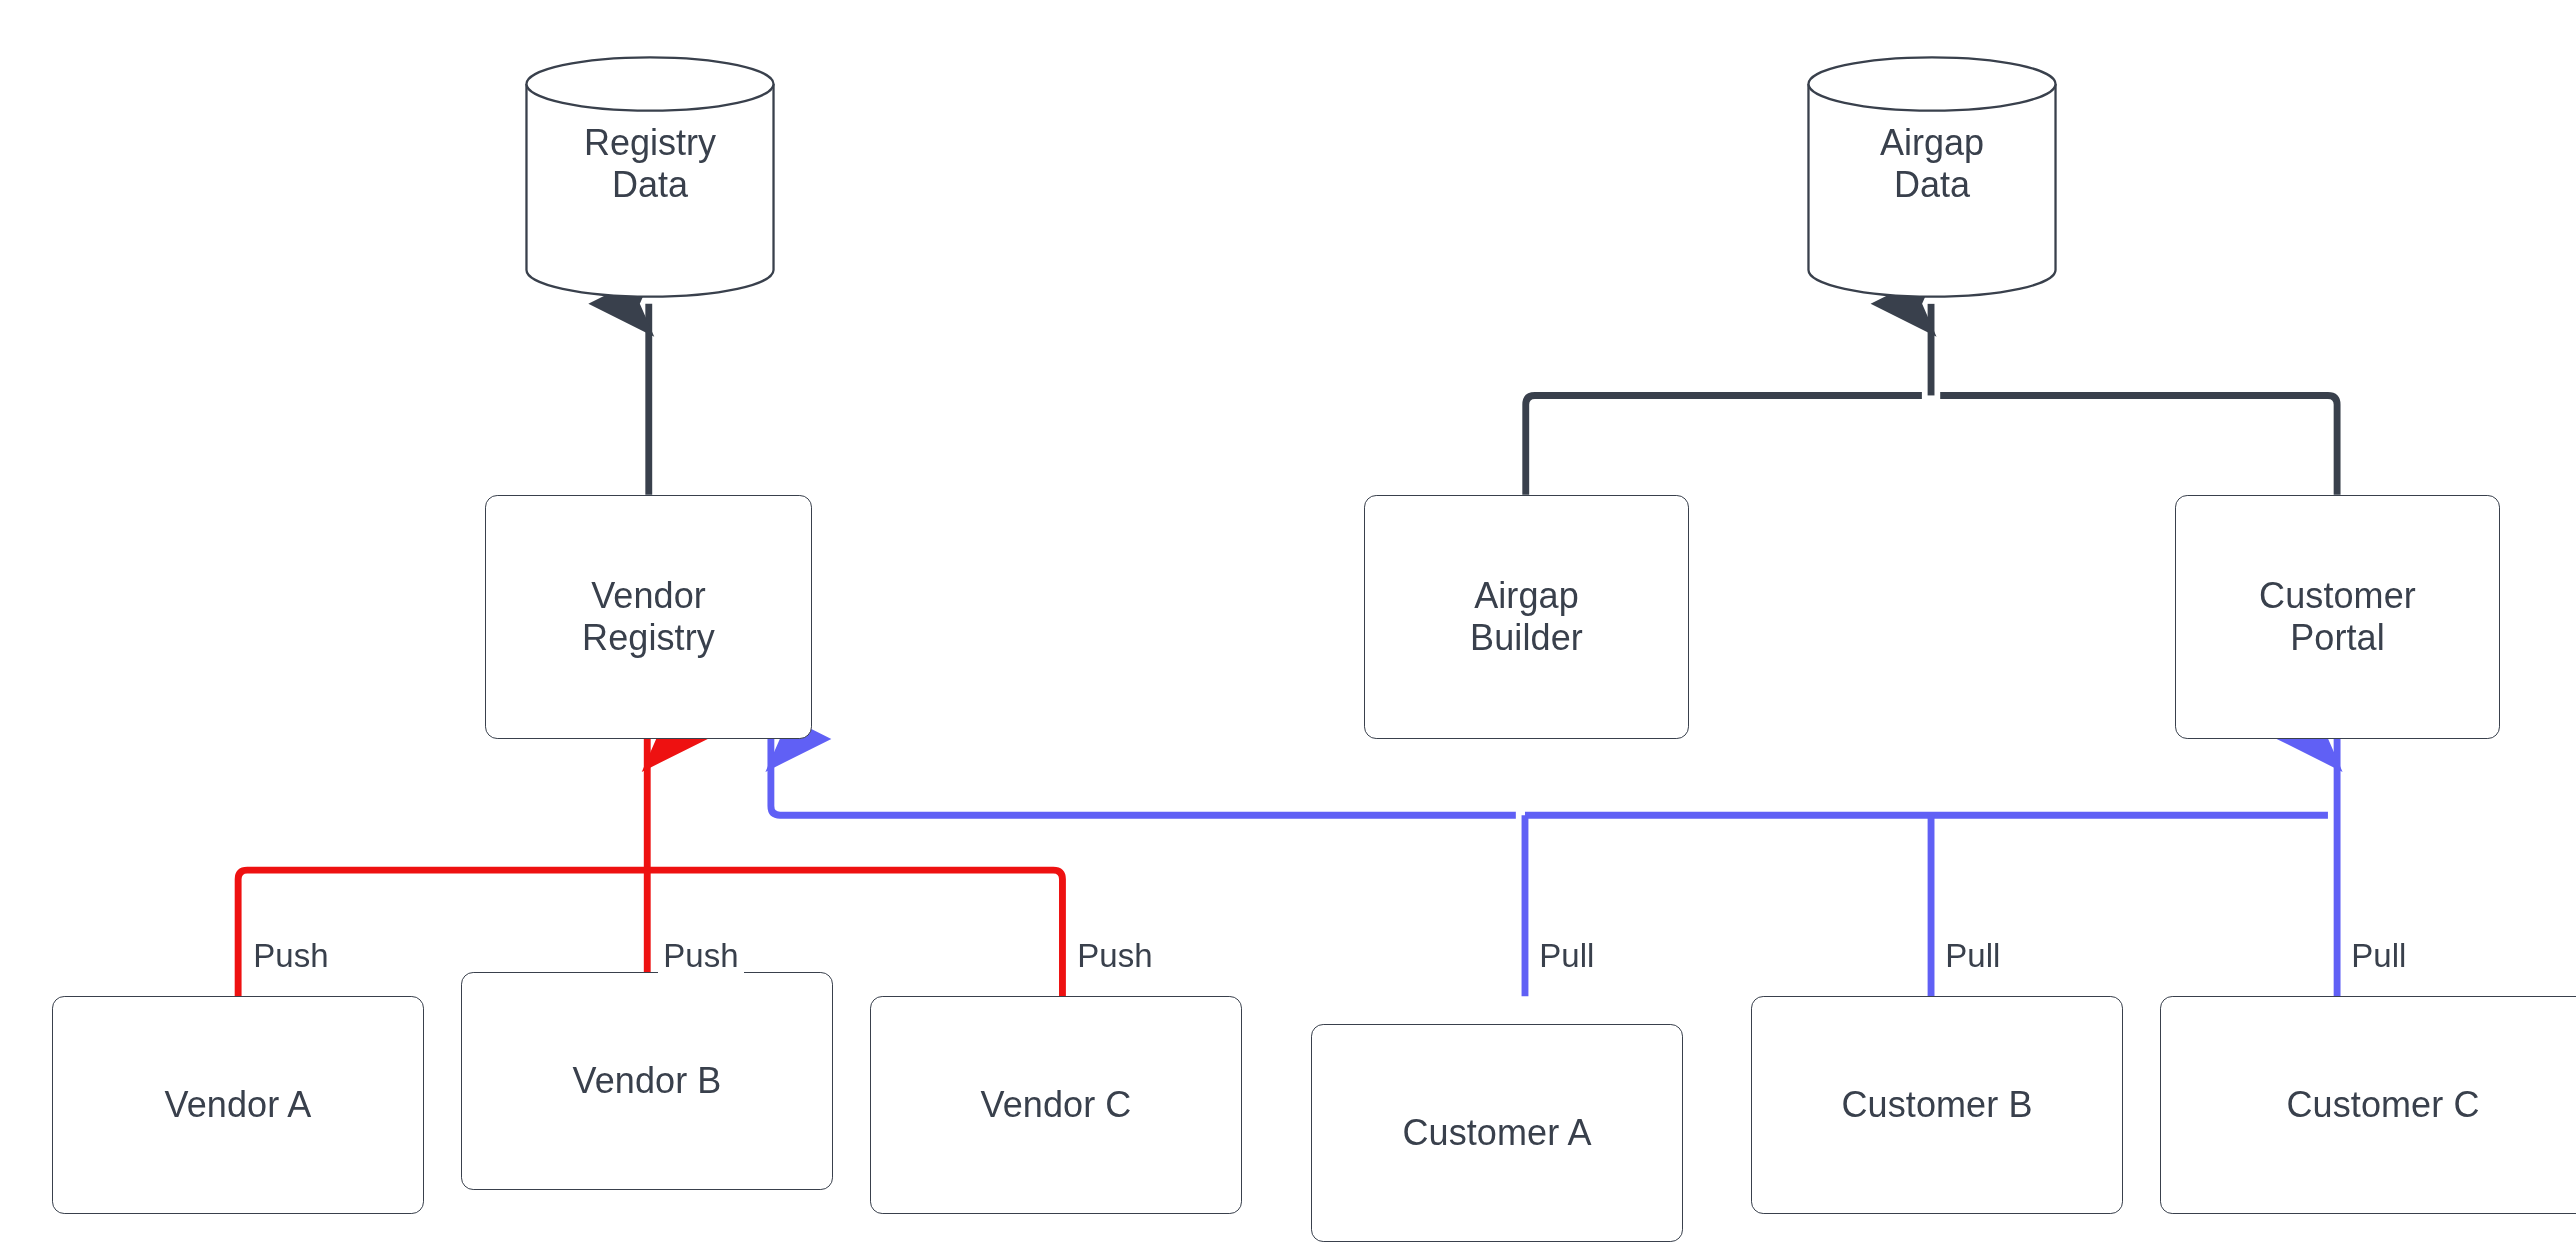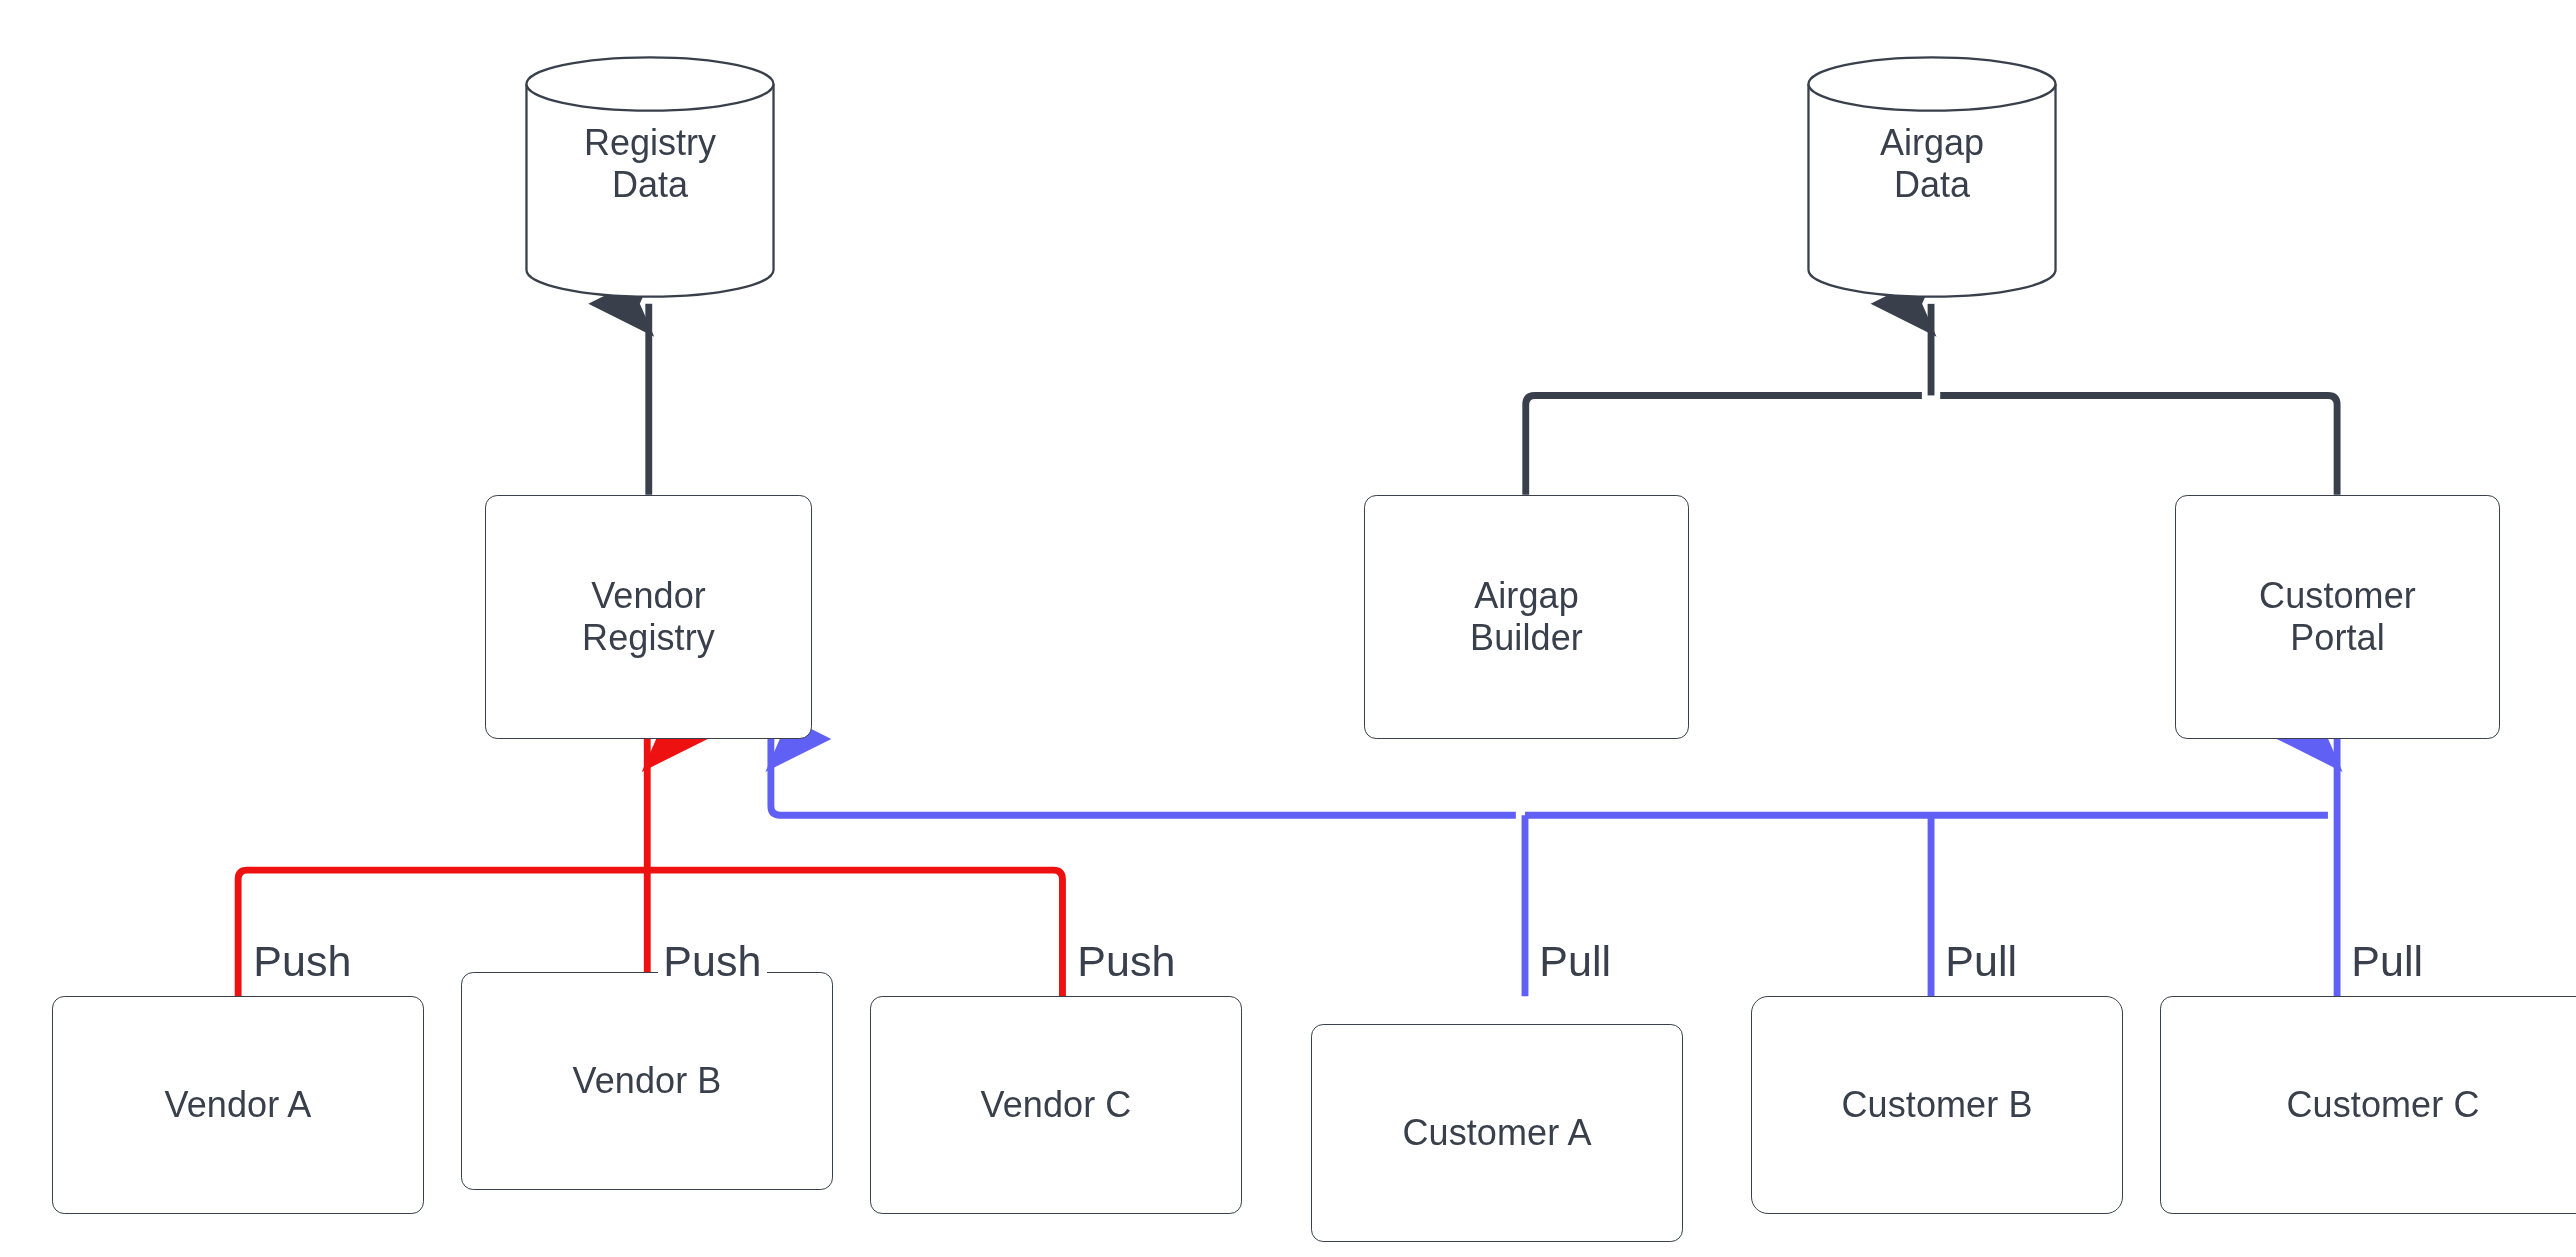--- a/index.html
+++ b/index.html
@@ -6,21 +6,21 @@
   body{font-family:"Liberation Sans", sans-serif;}
   #stage{position:relative;width:2576px;height:1258px;background:#ffffff;overflow:hidden;}
   svg#wires{position:absolute;left:0;top:0;width:2576px;height:1258px;}
   .node{position:absolute;box-sizing:border-box;display:flex;align-items:center;justify-content:center;
         text-align:center;color:#39404c;background:#ffffff;}
   .boxnode{border:1.9px solid #39404c;border-radius:12.2px;}
   .nodelabel{font-size:36px;line-height:1.17;color:#39404c;white-space:pre-line;letter-spacing:0.1px;}
   .cyl{position:absolute;}
   .cyllabel{position:absolute;width:100%;text-align:center;font-size:36px;line-height:1.17;
             color:#39404c;white-space:pre-line;}
-  .edgelabel{position:absolute;font-size:43px;color:#39404c;background:#ffffff;padding:0 5.3px;
+  .edgelabel{position:absolute;font-size:33px;color:#39404c;background:#ffffff;padding:0 5.3px;
              white-space:nowrap;}
 </style>
 </head>
 <body>
 
 <div id="stage">
 
   <svg id="wires" viewBox="0 0 3375 1648">
     <defs>
       <marker id="ah-dark" markerWidth="11" markerHeight="11" refX="5.2" refY="9.4" orient="auto" markerUnits="strokeWidth">
@@ -93,21 +93,21 @@
   </div>
 
   <div class="node boxnode" style="left:870px;top:996px;width:372px;height:218px;">
     <span class="nodelabel">Vendor C</span>
   </div>
 
   <div class="node boxnode" style="left:1311px;top:996px;width:372px;height:218px;margin-top:28px;">
     <span class="nodelabel">Customer A</span>
   </div>
 
-  <div class="node boxnode" style="left:1751px;top:996px;width:372px;height:218px;border-radius:17px;">
+  <div class="node boxnode" style="left:1751px;top:996px;width:372px;height:218px;">
     <span class="nodelabel">Customer B</span>
   </div>
 
   <div class="node boxnode" style="left:2160px;top:996px;width:446px;height:218px;">
     <span class="nodelabel">Customer C</span>
   </div>
 
   <div class="edgelabel" style="left:248px;top:937px;">Push</div>
   <div class="edgelabel" style="left:658px;top:937px;">Push</div>
   <div class="edgelabel" style="left:1072px;top:937px;">Push</div>

